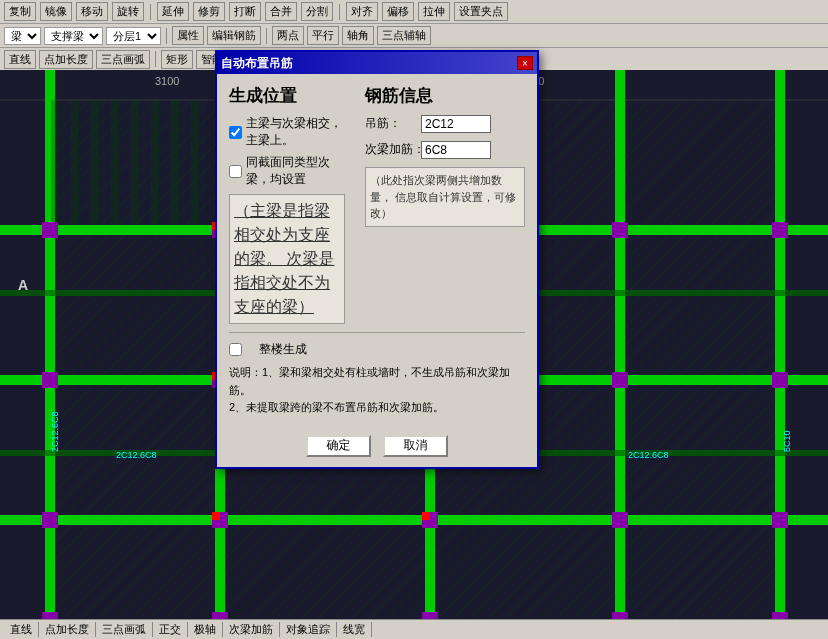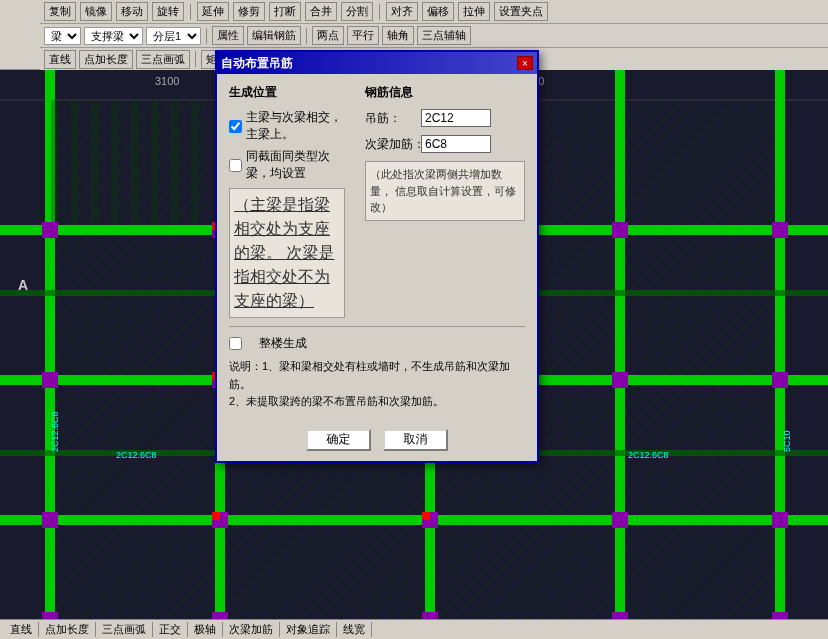--- a/index.html
+++ b/index.html
@@ -15,21 +15,20 @@
 
     
     .toolbar-area {
       position: absolute;
       top: 0; left: 0; right: 0;
       height: 70px;
       background: #d4d0c8;
       border-bottom: 1px solid #888;
       display: flex;
       flex-direction: column;
-      padding-left: 40px;
     }
     .toolbar-row1 {
       height: 24px;
       background: #d4d0c8;
       display: flex;
       align-items: center;
       padding: 2px 4px;
       border-bottom: 1px solid #999;
       font-size: 11px;
       gap: 4px;
@@ -157,21 +156,21 @@
     }
 
     .dialog-left {
       flex: 1;
     }
     .dialog-right {
       width: 160px;
     }
 
     .section-title {
-      font-size: 12px;
+      font-size: 17px;
       font-weight: bold;
       margin-bottom: 8px;
       color: #000;
     }
 
     .checkbox-row {
       display: flex;
       align-items: center;
       gap: 4px;
       margin-bottom: 5px;
@@ -192,21 +191,20 @@
       line-height: 1.5;
       border: 1px solid #999;
       padding: 4px;
       background: #e8e4dc;
       text-decoration: underline;
     }
 
     
     .rebar-row {
       display: flex;
-      align-items: center;
       gap: 6px;
       margin-bottom: 8px;
     }
     .rebar-label {
       font-size: 12px;
       color: #000;
       white-space: nowrap;
       width: 50px;
     }
     .rebar-input {

